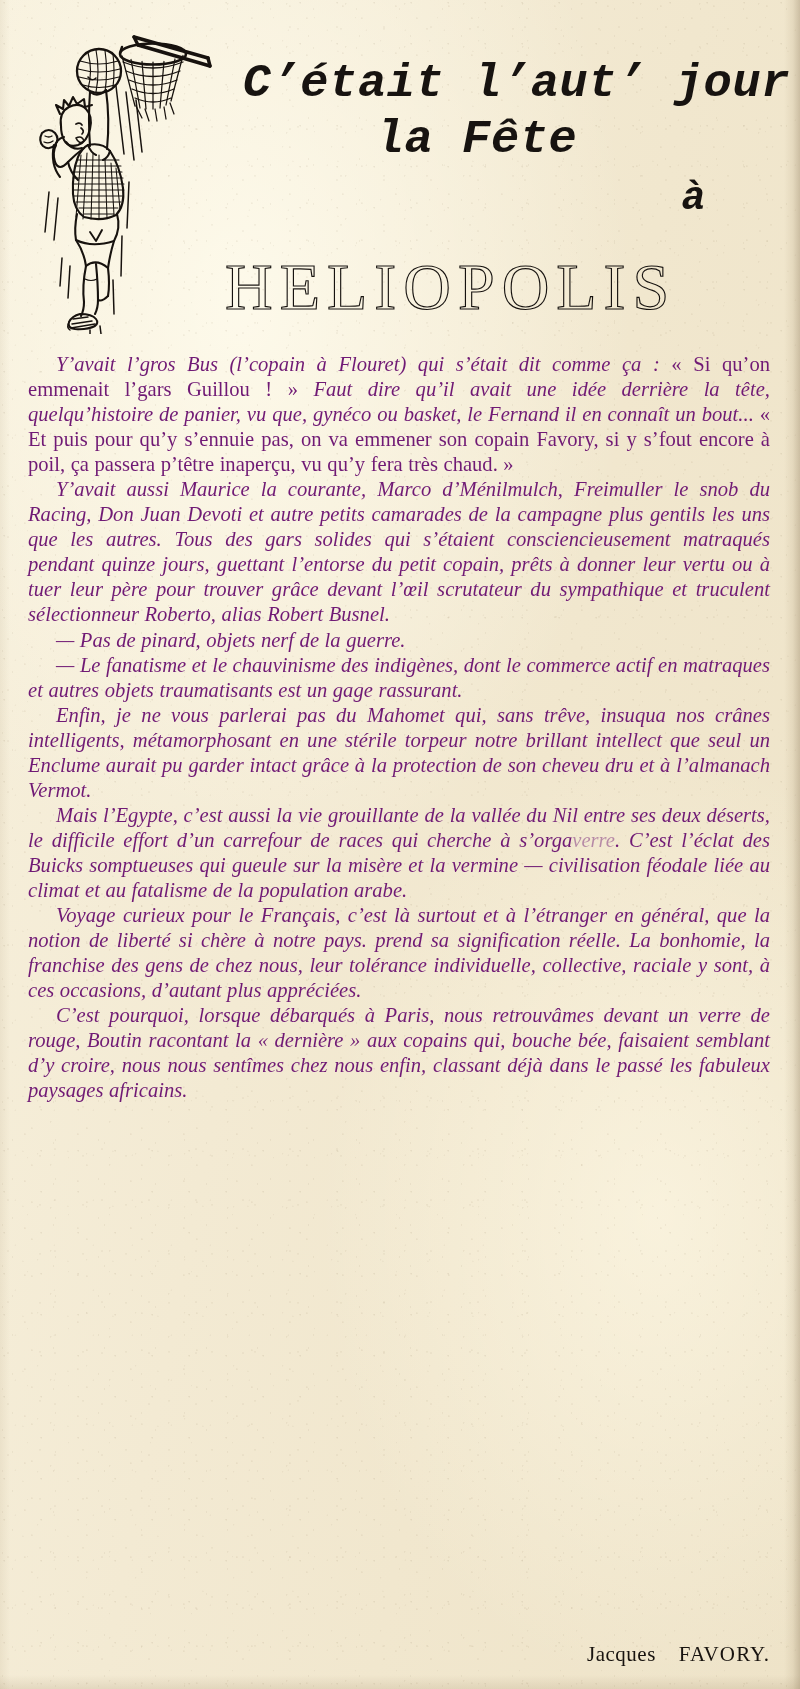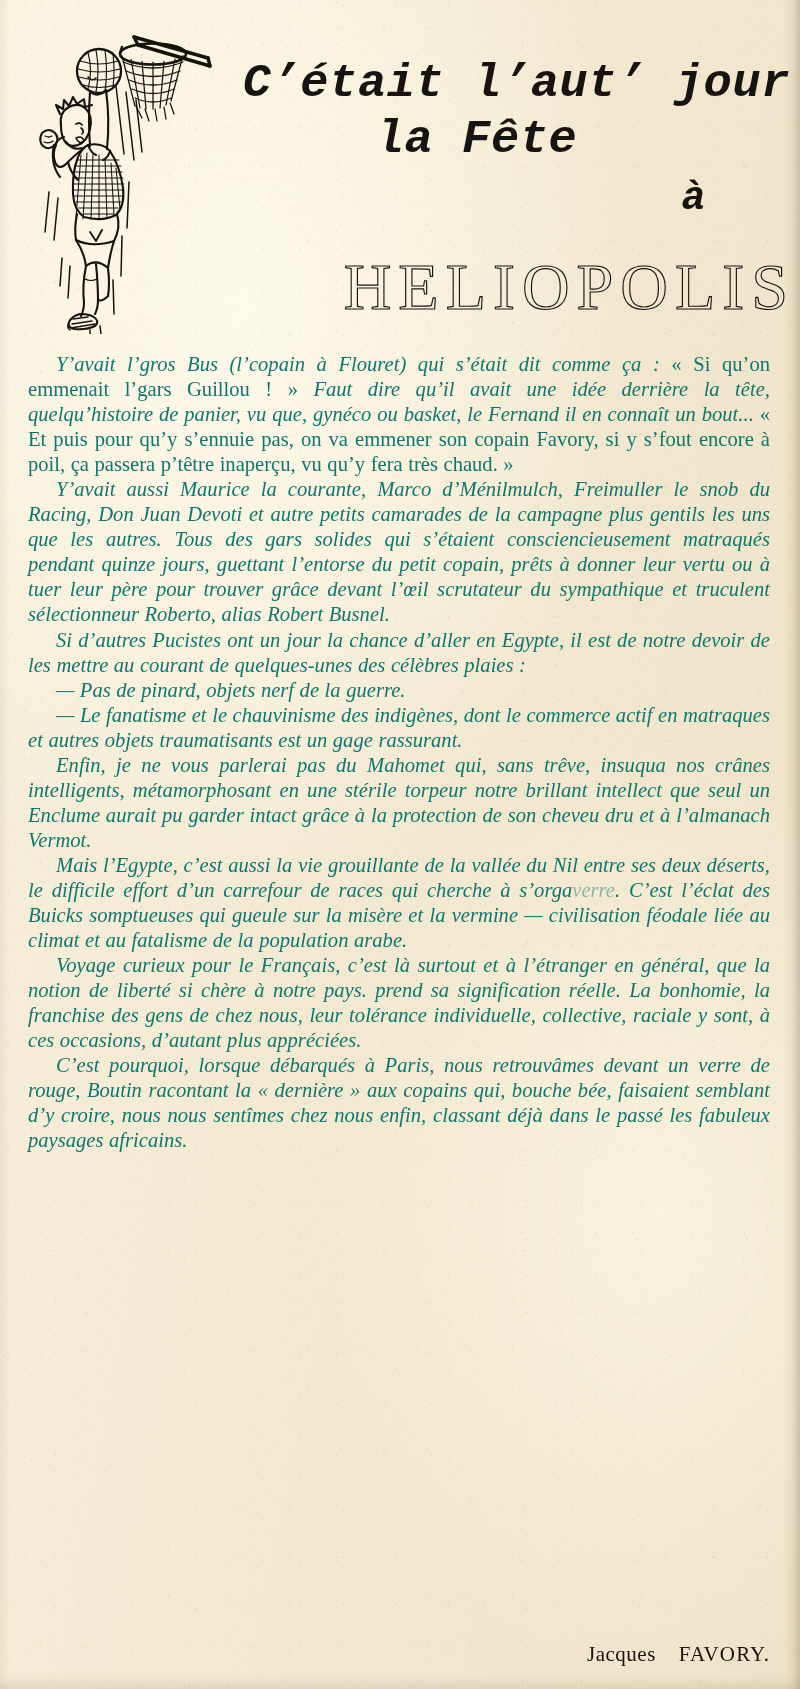--- a/index.html
+++ b/index.html
@@ -68,21 +68,20 @@
     font-style:italic;font-weight:700;
     color:#171310;
     margin-top:24px;
   }
   .hl-1{font-size:47px;line-height:56px;letter-spacing:.6px;white-space:nowrap;}
   .hl-2{font-size:47px;line-height:56px;letter-spacing:.6px;padding-right:62px;text-align:center;}
   .hl-3{font-size:40px;line-height:62px;letter-spacing:.6px;padding-right:84px;}
 
   .city{
     position:absolute;left:225px;top:252px;width:570px;
-    text-align:right;
     font-family:"Liberation Serif","DejaVu Serif",serif;
     font-weight:400;
     font-size:66px;
     line-height:70px;
     letter-spacing:7px;
     color:#16120f;
     -webkit-text-stroke:0px;
     text-shadow:
       0 0 0 #16120f,
       0.6px 0 0 rgba(244,236,214,.92),
@@ -97,21 +96,21 @@
   }
 
   
   .article{
     position:absolute;left:28px;top:352px;width:742px;
     font-size:20.6px;
     line-height:25.05px;
     text-align:justify;
     text-justify:inter-word;
     font-style:italic;
-    color:#0f766e;
+    color:#701a75;
     word-spacing:.4px;
   }
   .article p{margin:0;text-indent:28px;}
   .roman{font-style:normal;}
   .faded{opacity:.46;}
   .byline{
     position:absolute;left:28px;top:1642px;width:742px;
     text-align:right;
     font-style:normal;
     font-size:21px;
@@ -290,21 +289,20 @@
     </div>
 
     <div class="city">
       <span class="inline">HELIOPOLIS</span>
     </div>
   </div>
 
   <div class="article" id="article-body">
       <p><span>Y’avait l’gros Bus (l’copain à Flouret) qui s’était dit comme ça : </span><span class="roman">« Si qu’on emmenait l’gars Guillou ! » </span><span>Faut dire qu’il avait une idée derrière la tête, quelqu’histoire de panier, vu que, gynéco ou basket, le Fernand il en connaît un bout... </span><span class="roman">« Et puis pour qu’y s’ennuie pas, on va emmener son copain Favory, si y s’fout encore à poil, ça passera p’têtre inaperçu, vu qu’y fera très chaud. »</span></p>
       <p><span>Y’avait aussi Maurice la courante, Marco d’Ménilmulch, Freimuller le snob du Racing, Don Juan Devoti et autre petits camarades de la campagne plus gentils les uns que les autres. Tous des gars solides qui s’étaient consciencieusement matraqués pendant quinze jours, guettant l’entorse du petit copain, prêts à donner leur vertu ou à tuer leur père pour trouver grâce devant l’œil scrutateur du sympathique et truculent sélectionneur Roberto, alias Robert Busnel.</span></p>
-      <p><span>Si d’autres Pucistes ont un jour la chance d’aller en Egypte, il est de notre devoir de les mettre au courant de quelques-unes des célèbres plaies :</span></p>
       <p><span>— Pas de pinard, objets nerf de la guerre.</span></p>
       <p><span>— Le fanatisme et le chauvinisme des indigènes, dont le commerce actif en matraques et autres objets traumatisants est un gage rassurant.</span></p>
       <p><span>Enfin, je ne vous parlerai pas du Mahomet qui, sans trêve, insuqua nos crânes intelligents, métamorphosant en une stérile torpeur notre brillant intellect que seul un Enclume aurait pu garder intact grâce à la protection de son cheveu dru et à l’almanach Vermot.</span></p>
       <p><span>Mais l’Egypte, c’est aussi la vie grouillante de la vallée du Nil entre ses deux déserts, le difficile effort d’un carrefour de races qui cherche à s’orga</span><span class="faded">verre</span><span>. C’est l’éclat des Buicks somptueuses qui gueule sur la misère et la vermine — civilisation féodale liée au climat et au fatalisme de la population arabe.</span></p>
       <p><span>Voyage curieux pour le Français, c’est là surtout et à l’étranger en général, que la notion de liberté si chère à notre pays. prend sa signification réelle. La bonhomie, la franchise des gens de chez nous, leur tolérance individuelle, collective, raciale y sont, à ces occasions, d’autant plus appréciées.</span></p>
       <p><span>C’est pourquoi, lorsque débarqués à Paris, nous retrouvâmes devant un verre de rouge, Boutin racontant la « dernière » aux copains qui, bouche bée, faisaient semblant d’y croire, nous nous sentîmes chez nous enfin, classant déjà dans le passé les fabuleux paysages africains.</span></p>
     </div>
 
   <div class="byline">
     <span>Jacques</span>

